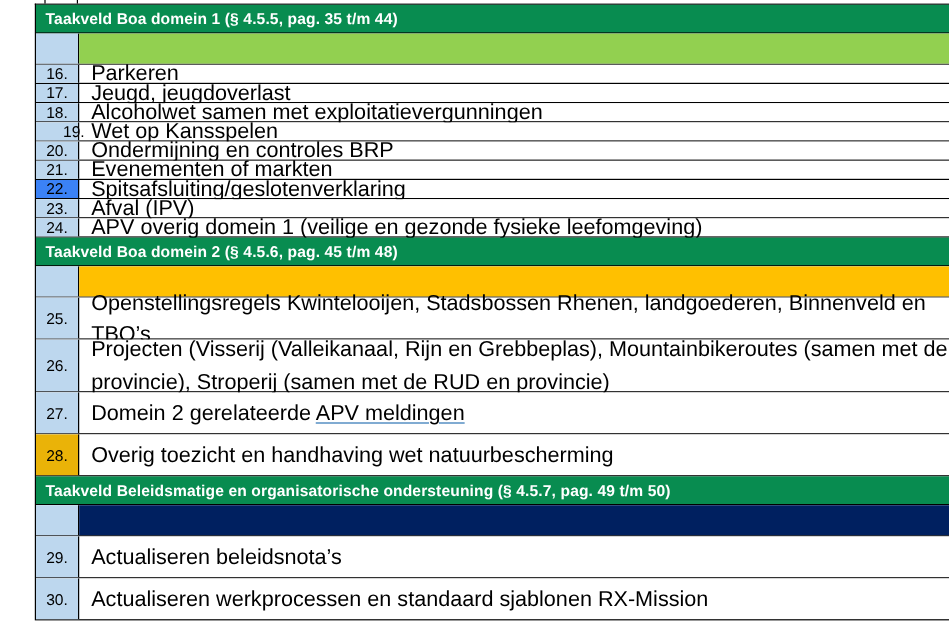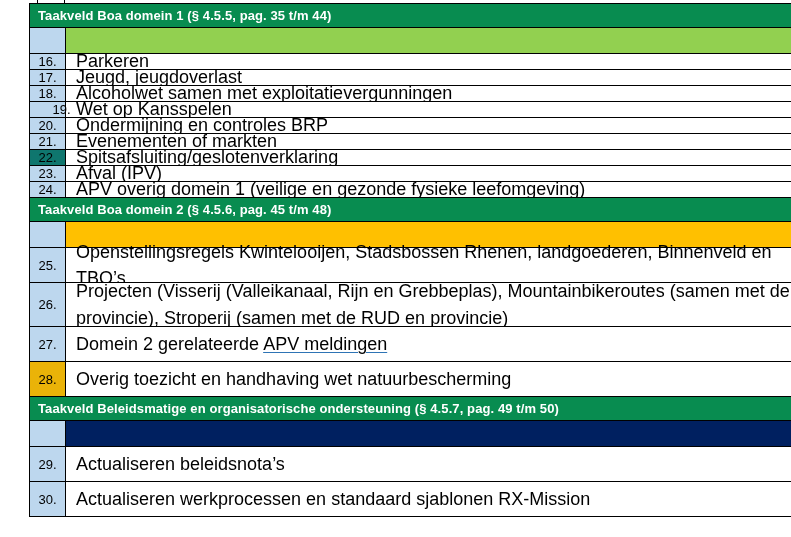--- a/index.html
+++ b/index.html
@@ -109,21 +109,21 @@
           <span>Ondermijning en controles BRP</span>
         </div>
     </div>
     <div class="row r-std">
       <div class="num-cell" style="background-color: rgb(189, 215, 238);">21.</div>
       <div class="text-cell">
           <span>Evenementen of markten</span>
         </div>
     </div>
     <div class="row r-std">
-      <div class="num-cell" style="background-color: #0f766e; text-align: center;">22.</div>
+      <div class="num-cell" style="background-color: #3b82f6; text-align: center;">22.</div>
       <div class="text-cell">
           <span>Spitsafsluiting/geslotenverklaring</span>
         </div>
     </div>
     <div class="row r-std">
       <div class="num-cell" style="background-color: rgb(189, 215, 238);">23.</div>
       <div class="text-cell">
           <span>Afval (IPV)</span>
         </div>
     </div>

